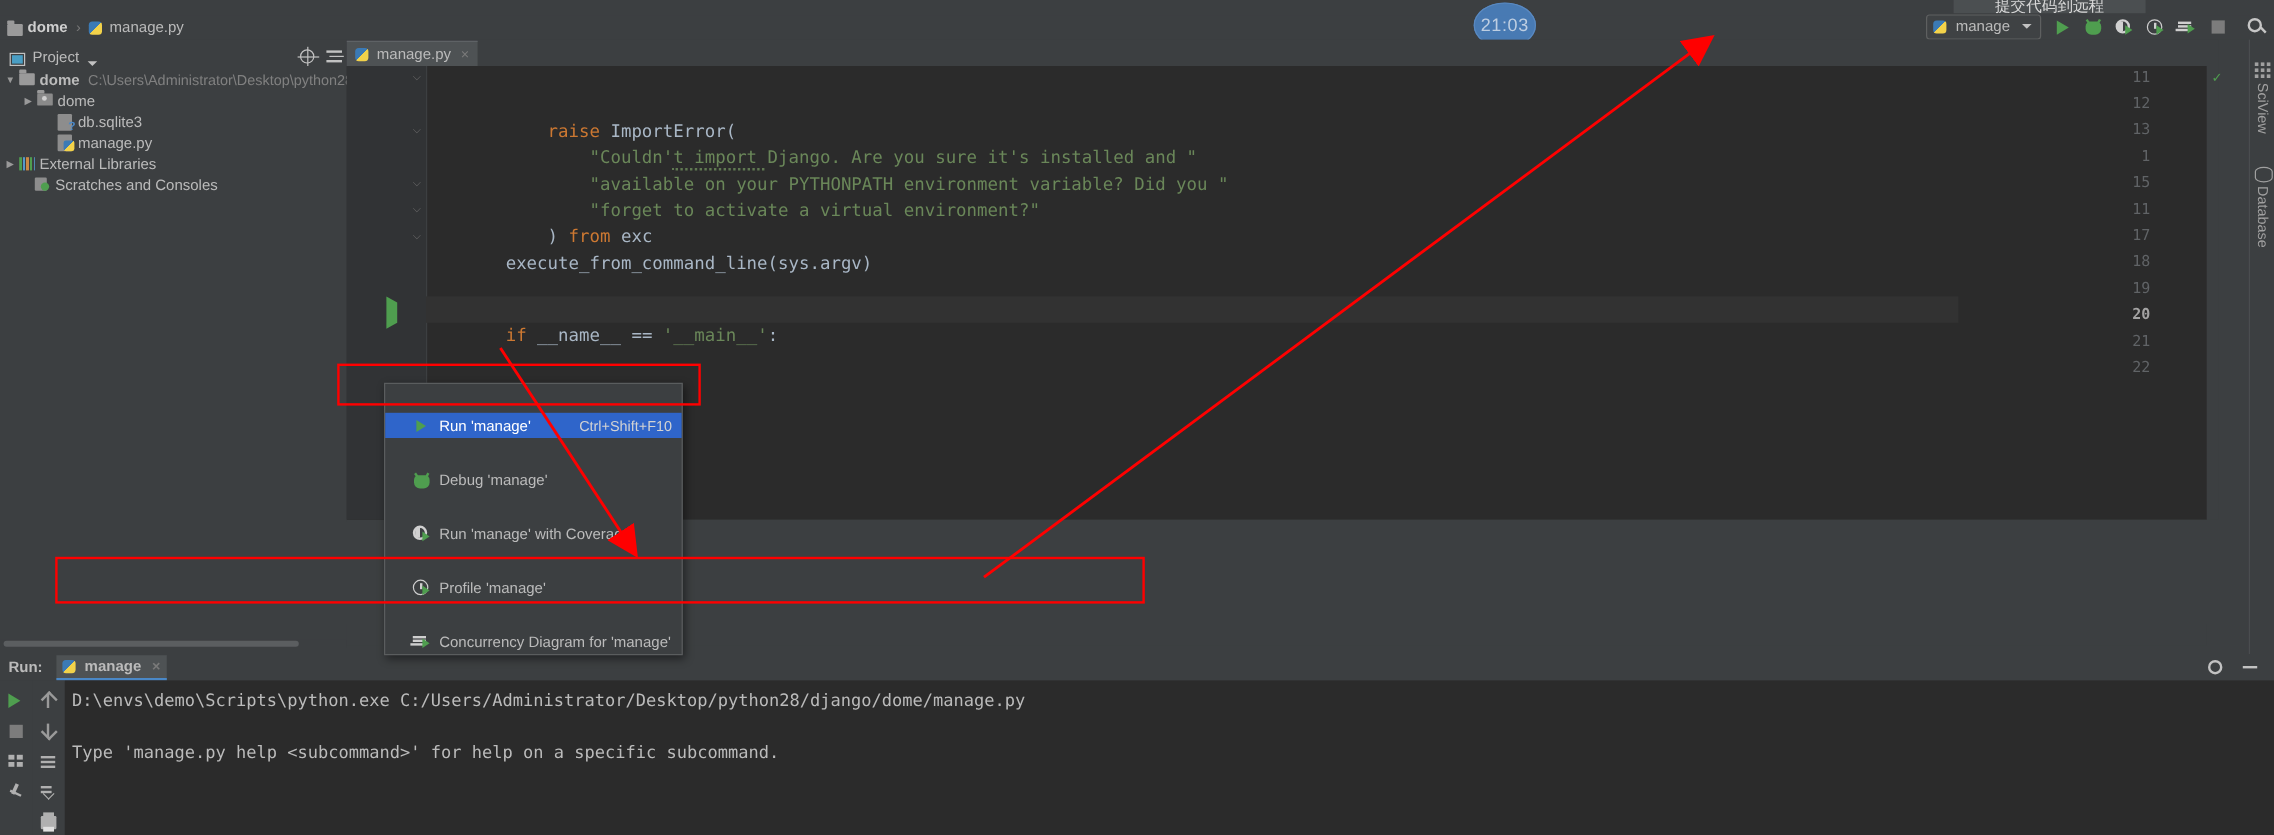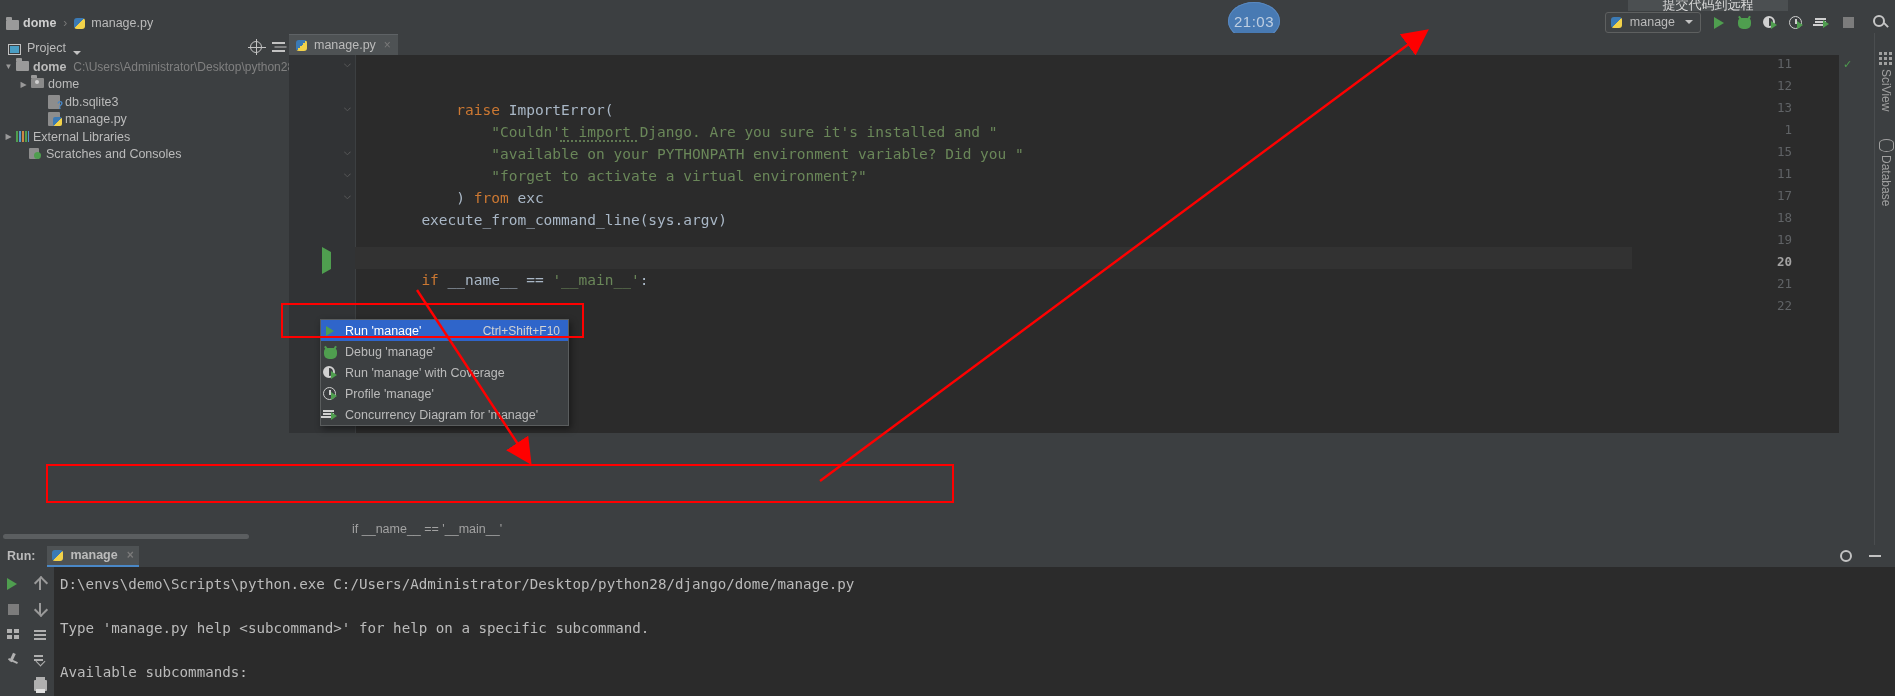--- a/index.html
+++ b/index.html
@@ -153,22 +153,22 @@
     padding-left: 63px; font-size: 12.5px; color: #a2a2a2;
   }
 
   
   .ctxmenu {
     position: absolute; left: 320px; top: 319px; width: 249px;
     background: #3c3f41; border: 1px solid #5a5d5e;
     box-shadow: 2px 3px 7px rgba(0,0,0,.45); z-index: 40;
   }
   .cmi {
-    display: flex; align-items: center; height: 21px; padding: 0 8px 0 2px;
-    font-size: 12.5px; color: #bbbbbb; white-space: nowrap;
+    display: flex; align-items: center; height: 21px; padding: 0 8px 0 23px;
+    font-size: 12.5px; color: #bbbbbb; white-space: nowrap; margin-top: 24px;
   }
   .cmi.sel { background: #2f65ca; color: #ffffff; }
   .cmi .cico { width: 16px; flex: 0 0 16px; height: 14px; position: relative; margin-right: 6px; }
   .cmi .ctext { flex: 1; }
   .cmi .shortcut { color: #d3d3d3; font-size: 12px; margin-left: 14px; }
 
   
   .run-head {
     position: absolute; left: 0; top: 545px; width: 1895px; height: 22px;
     background: #3c3f41; display: flex; align-items: center; padding-left: 7px; font-weight: bold;
@@ -581,21 +581,20 @@
     <div class="sbtn">
         <span class="i-print" style="position:absolute;left:7px;top:8px;"></span>
       </div>
   </div>
 
   <div class="console">
     <div class="cline">D:\envs\demo\Scripts\python.exe C:/Users/Administrator/Desktop/python28/django/dome/manage.py</div>
     <div class="cline">&nbsp;</div>
     <div class="cline">Type 'manage.py help &lt;subcommand&gt;' for help on a specific subcommand.</div>
     <div class="cline">&nbsp;</div>
-    <div class="cline">Available subcommands:</div>
   </div>
 
   <div class="rstrip">
     <div class="vtab" style="top:14px;">
       <span class="i-sciview"></span>
       <span>SciView</span>
     </div>
     <div class="vtab" style="top:100px;">
       <span class="i-db"></span>
       <span>Database</span>

